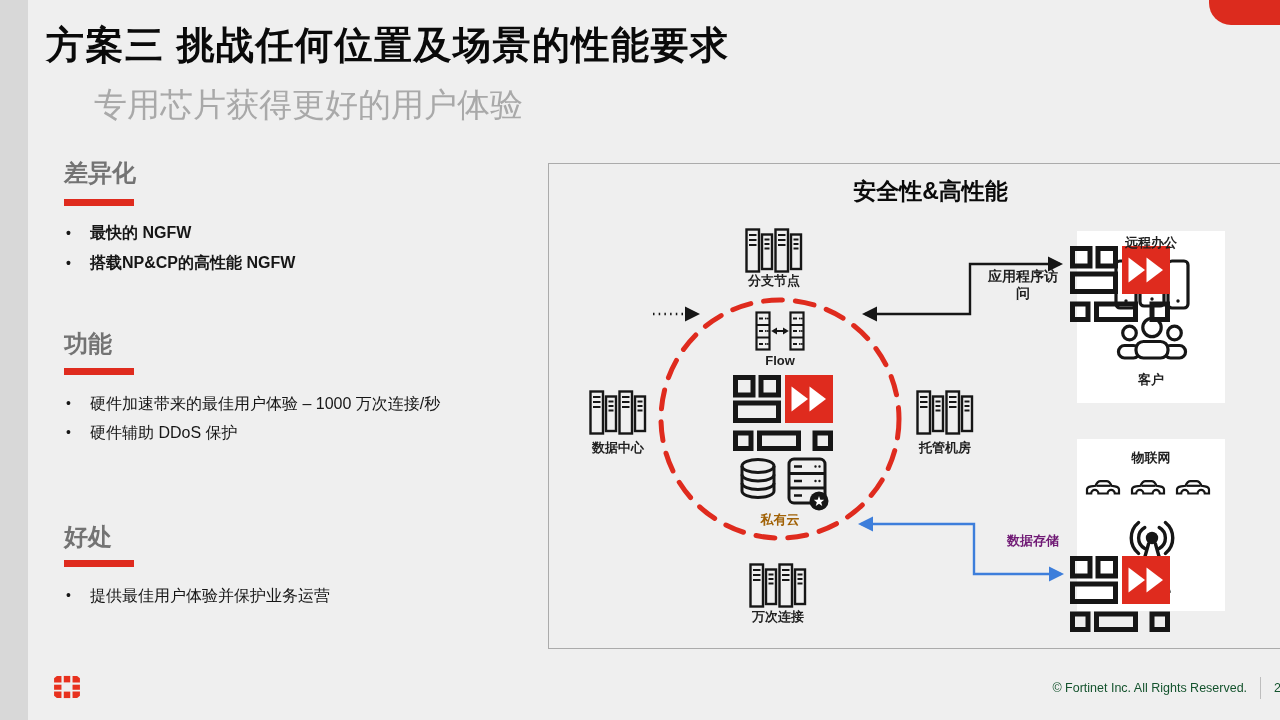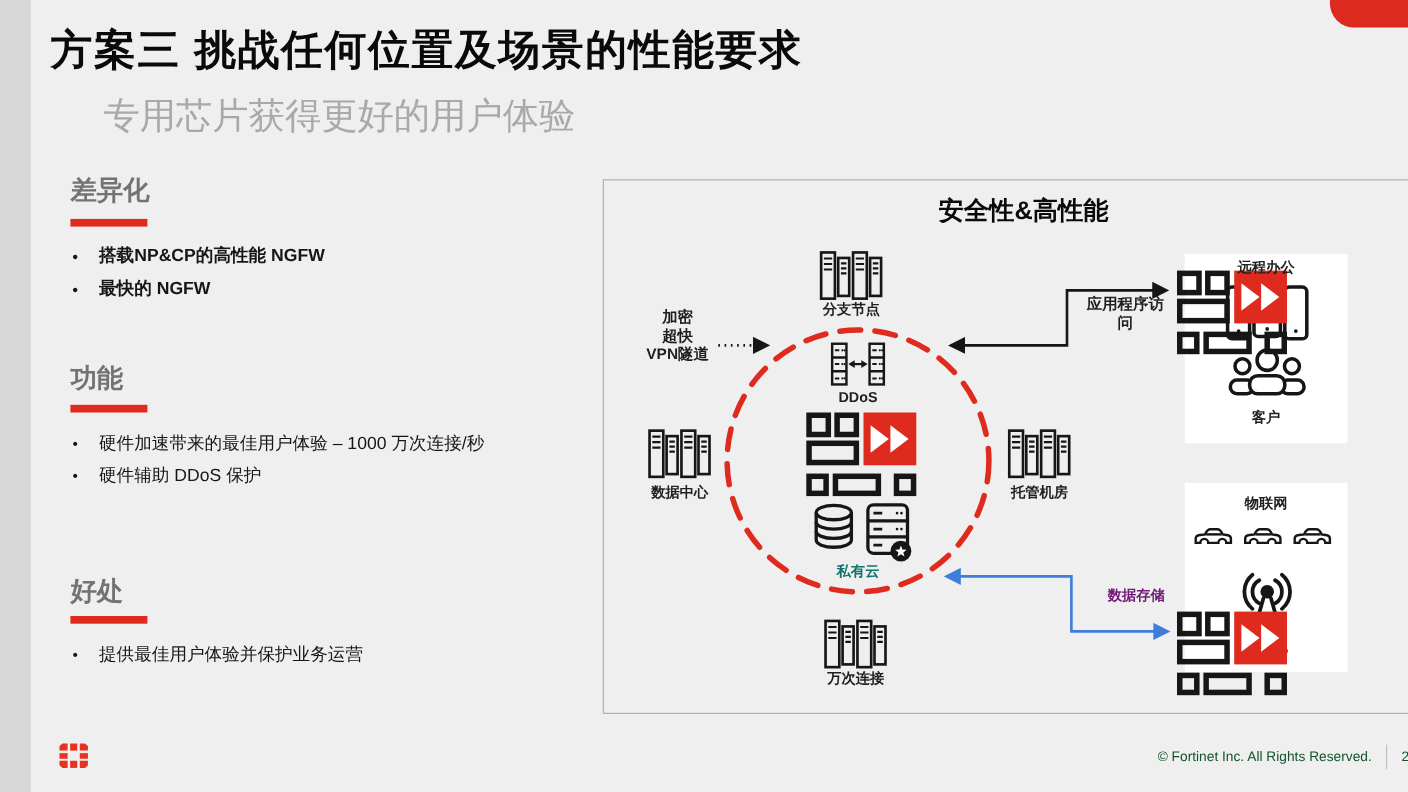--- a/index.html
+++ b/index.html
@@ -31,21 +31,21 @@
            border:1.5px solid #ABABAB;box-sizing:border-box;}
   .dg-title{position:absolute;left:0;right:0;top:12px;text-align:center;font-size:23px;
             font-weight:800;color:#0a0a0a;}
   .white-box{position:absolute;width:148px;height:172px;background:#FFFFFF;}
   .wb-remote{left:528px;top:67px;}
   .wb-iot{left:528px;top:275px;}
   .art{position:absolute;left:0;top:0;width:711px;height:486px;}
   .lbl{position:absolute;font-size:13px;font-weight:700;text-align:center;line-height:17px;
        color:#1f1f1f;white-space:nowrap;width:120px;}
   .lbl.small{font-size:14px;width:100px;white-space:normal;line-height:16.5px;}
-  .lbl.red{color:#0f766e;font-family:Liberation Serif, serif;}
+  .lbl.red{color:#a16207;font-family:Liberation Serif, serif;}
   .lbl.blue{color:#701a75;width:96px;}
 
   
   .fmark{position:absolute;left:25px;top:675px;width:28px;height:24px;}
   .footer-right{position:absolute;right:20px;top:677px;display:flex;align-items:center;
                 gap:13px;font-size:12.5px;color:#14532d;}
   .fdiv{width:1px;height:22px;background:#BDBDBD;}
 </style>
 </head>
 <body>
@@ -53,22 +53,22 @@
 <div class="slide">
 
   <div class="corner-tab"></div>
 
   <h1 class="title">方案三 挑战任何位置及场景的性能要求</h1>
   <div class="subtitle">专用芯片获得更好的用户体验</div>
 
   <div class="sec-head" style="top:157px">差异化</div>
   <div class="sec-bar" style="top:199px"></div>
   <div class="bullets bold" style="top:218px">
+    <div class="bullet">最快的 NGFW</div>
     <div class="bullet">搭载NP&amp;CP的高性能 NGFW</div>
-    <div class="bullet">最快的 NGFW</div>
   </div>
 
   <div class="sec-head" style="top:328px">功能</div>
   <div class="sec-bar" style="top:368px"></div>
   <div class="bullets b2" style="top:389px">
     <div class="bullet">硬件加速带来的最佳用户体验 – 1000 万次连接/秒</div>
     <div class="bullet">硬件辅助 DDoS 保护</div>
   </div>
 
   <div class="sec-head" style="top:521px">好处</div>
@@ -182,34 +182,29 @@
       <use href="#sym-flogo" x="521" y="392" width="48" height="38"></use>
 
       <line x1="104" y1="150" x2="148" y2="150" stroke="#161616" stroke-width="2.4" stroke-dasharray="1.5 4.2" marker-end="url(#mb)"></line>
       <polyline points="316,150 421,150 421,100 511,100" fill="none" stroke="#161616" stroke-width="2.4" marker-start="url(#mb)" marker-end="url(#mb)"></polyline>
       <polyline points="312,360 425,360 425,410 512,410" fill="none" stroke="#3D7EDB" stroke-width="2.4" marker-start="url(#ml)" marker-end="url(#ml)"></polyline>
     </svg>
 
     <div class="dg-title">安全性&amp;高性能</div>
 
     <div class="lbl" style="left:165px;top:108px">分支节点</div>
-    <div class="lbl" style="left:171px;top:188px">DDoS</div>
+    <div class="lbl" style="left:171px;top:188px">Flow</div>
     <div class="lbl" style="left:9px;top:275px">数据中心</div>
     <div class="lbl" style="left:336px;top:275px">托管机房</div>
     <div class="lbl red" style="left:171px;top:347px">私有云</div>
     <div class="lbl" style="left:169px;top:444px">万次连接</div>
     <div class="lbl" style="left:542px;top:70px">远程办公</div>
     <div class="lbl" style="left:542px;top:207px">客户</div>
     <div class="lbl" style="left:542px;top:285px">物联网</div>
 
-    <div class="lbl small" style="left:17px;top:116px">
-      <div>加密</div>
-      <div>超快</div>
-      <div>VPN隧道</div>
-    </div>
     <div class="lbl small" style="left:424px;top:104px">
       <div>应用程序访</div>
       <div>问</div>
     </div>
     <div class="lbl blue" style="left:436px;top:368px">数据存储</div>
   </div>
 
   <svg class="fmark" viewBox="0 0 30 26">
     <g fill="#E8311E">
       <polygon points="1,8 1,3.5 4,1 9,1 9,8"></polygon>

